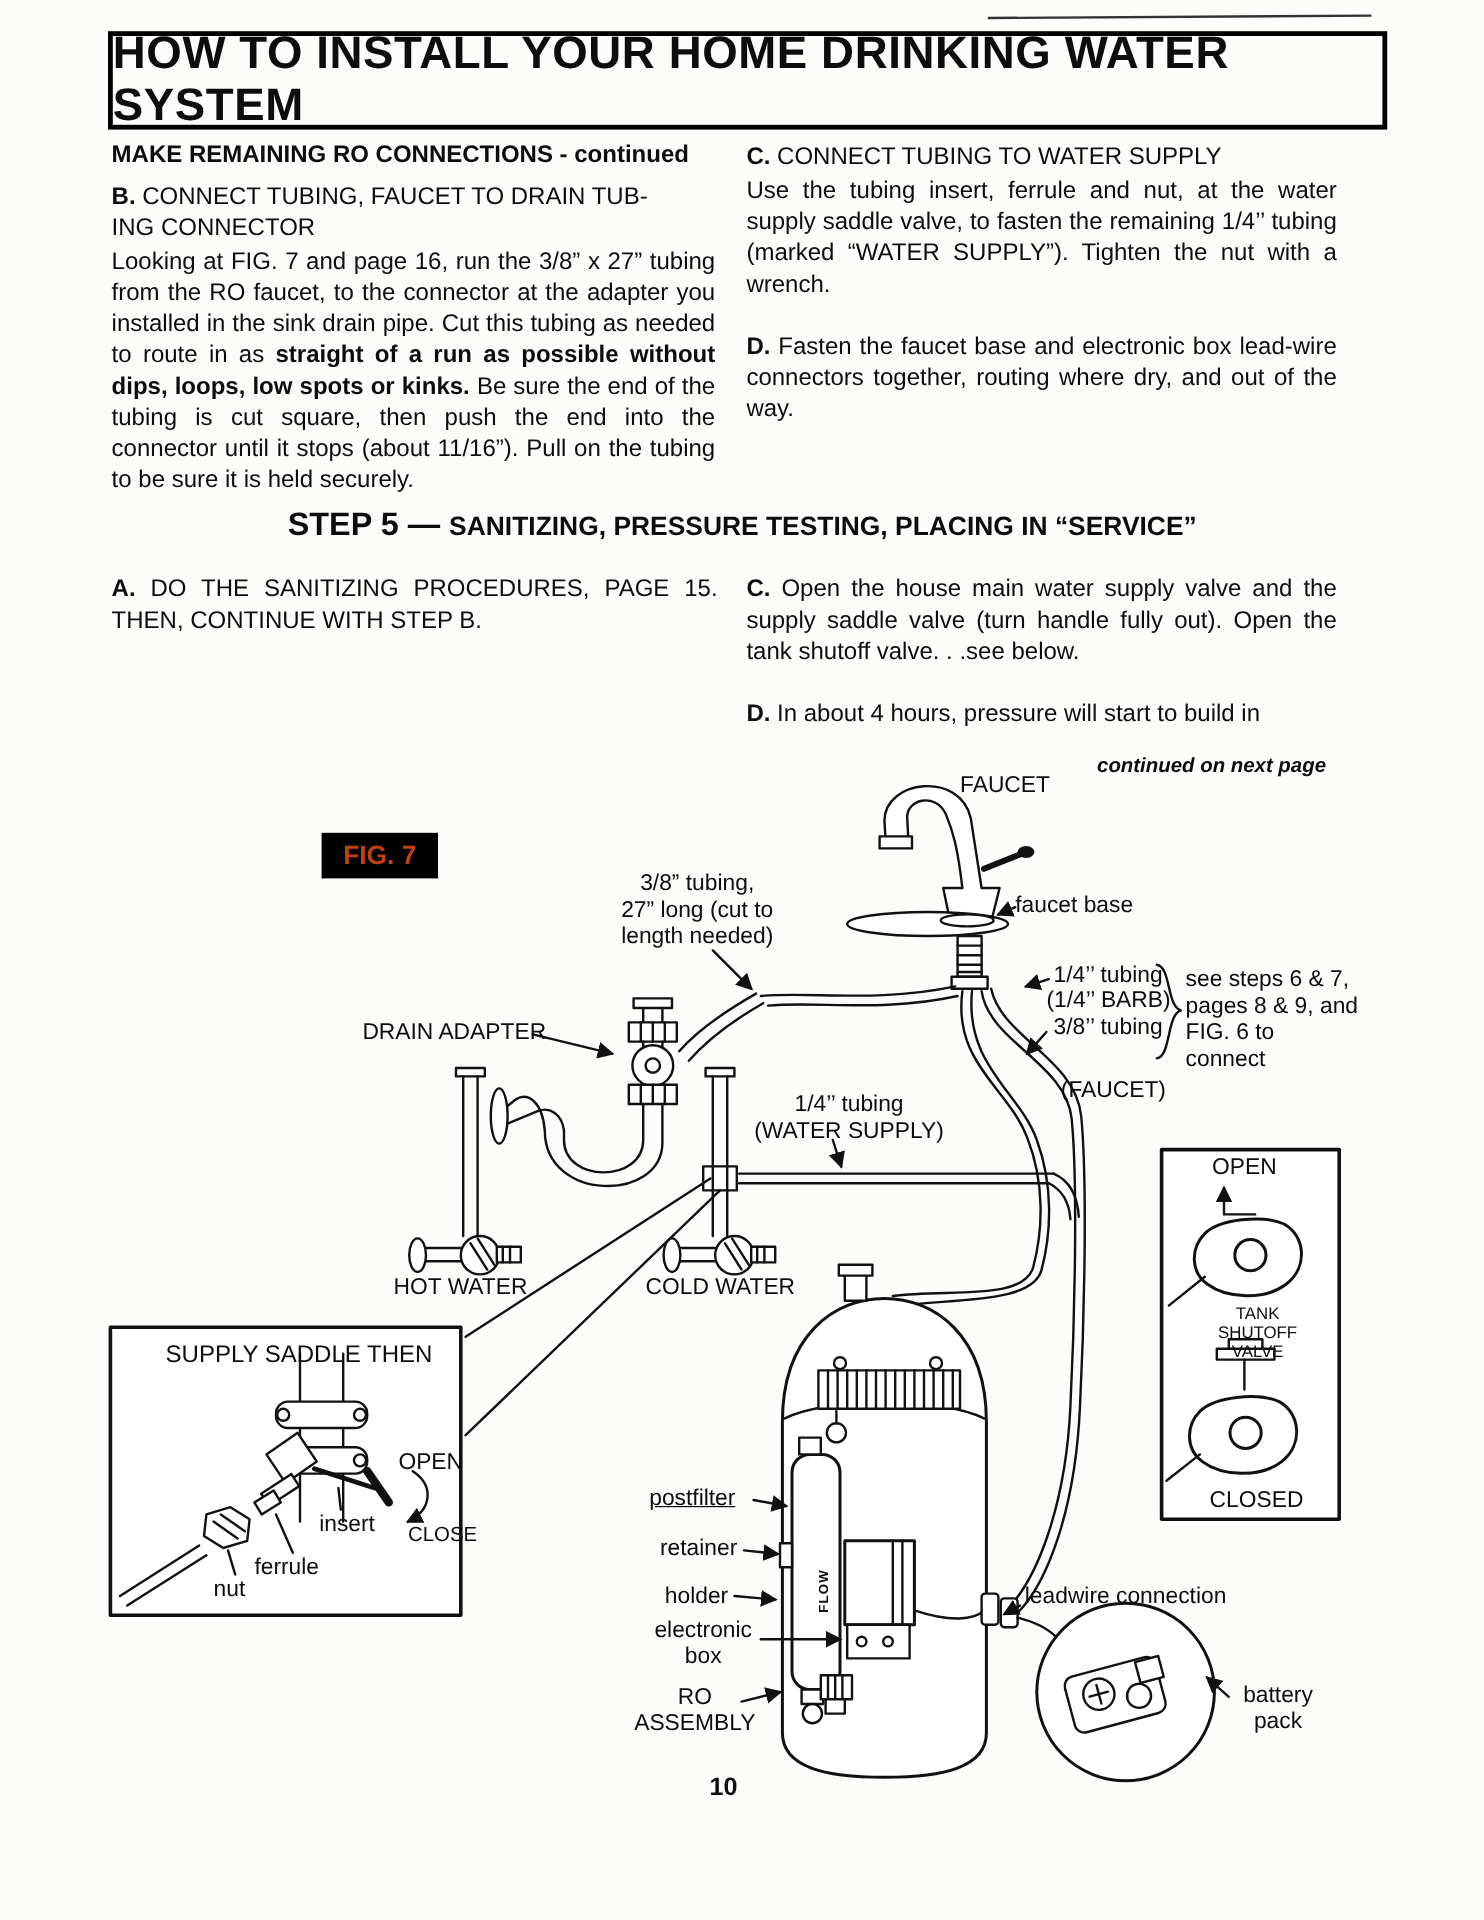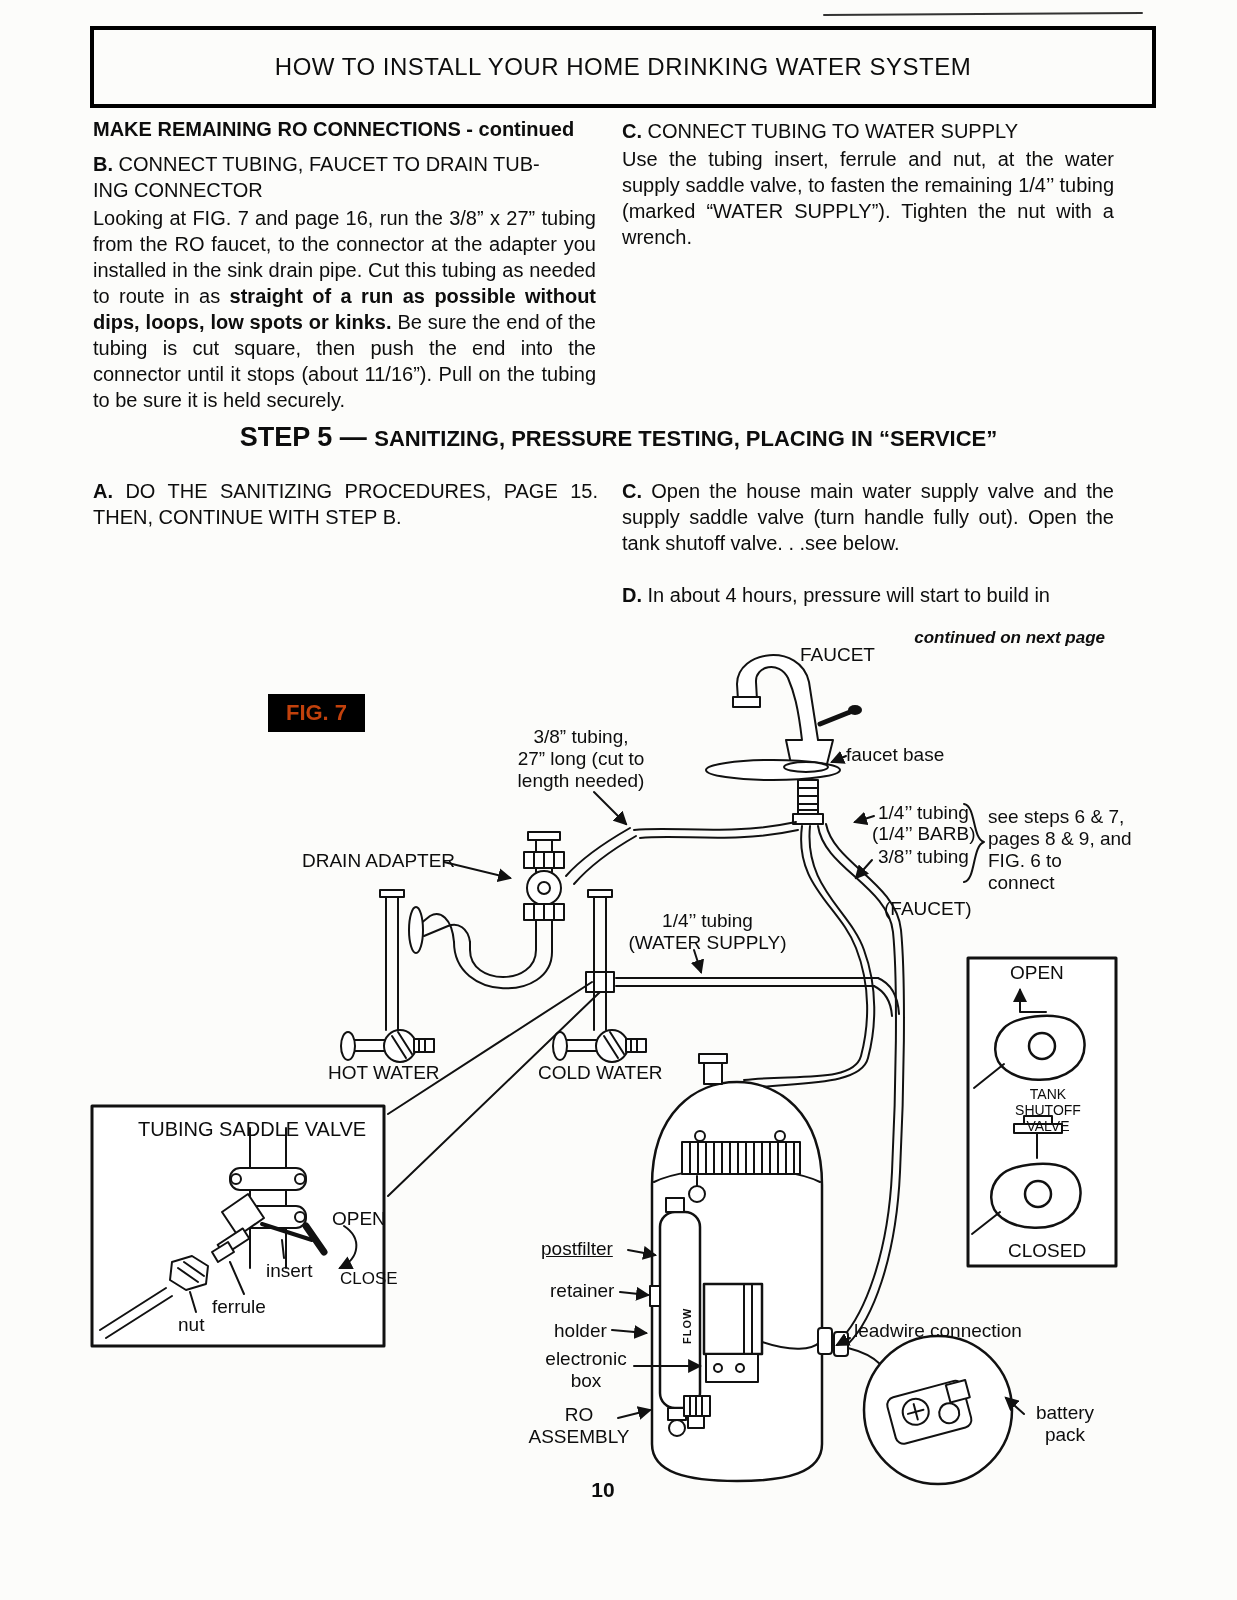--- a/index.html
+++ b/index.html
@@ -6,21 +6,21 @@
   .page{
     position:relative;width:1237px;height:1600px;margin:0 auto;
     background:#fcfcfa;color:#0d0d0d;
     font-family:"Liberation Sans",sans-serif;overflow:hidden;
   }
   .b{font-weight:bold;}
   .title-box{
     position:absolute;left:90px;top:26px;width:1058px;height:74px;
     border:4px solid #000;display:flex;align-items:center;justify-content:center;
   }
-  .title-box h1{margin:0;font-size:24px;font-weight:normal;letter-spacing:.5px;}
+  .title-box h1{margin:0;font-size:38px;font-weight:bold;letter-spacing:.5px;}
   .col{position:absolute;font-size:20px;line-height:26px;}
   .sec-head{margin:0 0 9px 0;font-size:20px;font-weight:bold;}
   .para-title{white-space:pre-line;margin:0 0 2px 0;}
   p.body{margin:0;text-align:justify;}
   p.gap{margin-top:26px;}
   .step5-head{position:absolute;left:0;top:422px;width:1237px;text-align:center;}
   .step5-head .step{font-size:27px;font-weight:bold;}
   .step5-head .rest{font-size:22px;font-weight:bold;}
   .continued{position:absolute;top:628px;right:132px;font-size:17px;font-weight:bold;font-style:italic;}
   .figtag{
@@ -50,20 +50,21 @@
   <div class="col" style="left:93px;top:116px;width:503px;">
     <h2 class="sec-head">MAKE REMAINING RO CONNECTIONS - continued</h2>
     <div class="para-title"><span class="b">B.</span><span> CONNECT TUBING, FAUCET TO DRAIN TUB-
 ING CONNECTOR</span></div>
     <p class="body"><span>Looking at FIG. 7 and page 16, run the 3/8” x 27” tubing from the RO faucet, to the connector at the adapter you installed in the sink drain pipe. Cut this tubing as needed to route in as </span><span class="b">straight of a run as possible without dips, loops, low spots or kinks.</span><span> Be sure the end of the tubing is cut square, then push the end into the connector until it stops (about 11/16”). Pull on the tubing to be sure it is held securely.</span></p>
   </div>
 
   <div class="col" style="left:622px;top:118px;width:492px;">
     <div class="para-title"><span class="b">C.</span><span> CONNECT TUBING TO WATER SUPPLY</span></div>
     <p class="body">Use the tubing insert, ferrule and nut, at the water supply saddle valve, to fasten the remaining 1/4’’ tubing (marked “WATER SUPPLY”). Tighten the nut with a wrench.</p>
+    <p class="body gap"><span class="b">D.</span><span> Fasten the faucet base and electronic box lead-wire connectors together, routing where dry, and out of the way.</span></p>
   </div>
 
   <div class="step5-head">
     <span class="step">STEP 5 — </span><span class="rest">SANITIZING, PRESSURE TESTING, PLACING IN “SERVICE”</span>
   </div>
 
   <div class="col" style="left:93px;top:478px;width:505px;">
     <p class="body"><span class="b">A.</span><span> DO THE SANITIZING PROCEDURES, PAGE 15. THEN, CONTINUE WITH STEP B.</span></p>
   </div>
 
@@ -310,21 +311,21 @@
   <div class="lbl" style="left:884px;top:867px;margin-top:31px;">(FAUCET)</div>
   <div class="lbl" style="left:988px;top:806px;">see steps 6 &amp; 7,
 pages 8 &amp; 9, and
 FIG. 6 to
 connect</div>
   <div class="lbl" style="left:302px;top:850px;">DRAIN ADAPTER</div>
   <div class="lbl center" style="left:620px;top:910px;width:175px;">1/4’’ tubing
 (WATER SUPPLY)</div>
   <div class="lbl" style="left:328px;top:1062px;">HOT WATER</div>
   <div class="lbl" style="left:538px;top:1062px;">COLD WATER</div>
-  <div class="lbl" style="left:138px;top:1118px;font-size:20px;">TUBING SADDLE VALVE</div>
+  <div class="lbl" style="left:138px;top:1118px;font-size:20px;">SUPPLY SADDLE THEN</div>
   <div class="lbl" style="left:332px;top:1208px;">OPEN</div>
   <div class="lbl" style="left:340px;top:1268px;font-size:17px;">CLOSE</div>
   <div class="lbl" style="left:266px;top:1260px;">insert</div>
   <div class="lbl" style="left:212px;top:1296px;">ferrule</div>
   <div class="lbl" style="left:178px;top:1314px;">nut</div>
   <div class="lbl" style="left:1010px;top:962px;">OPEN</div>
   <div class="lbl small center" style="left:992px;top:1086px;width:112px;">TANK
 SHUTOFF VALVE</div>
   <div class="lbl" style="left:1008px;top:1240px;">CLOSED</div>
   <div class="lbl" style="left:541px;top:1238px;text-decoration:underline;">postfilter</div>

